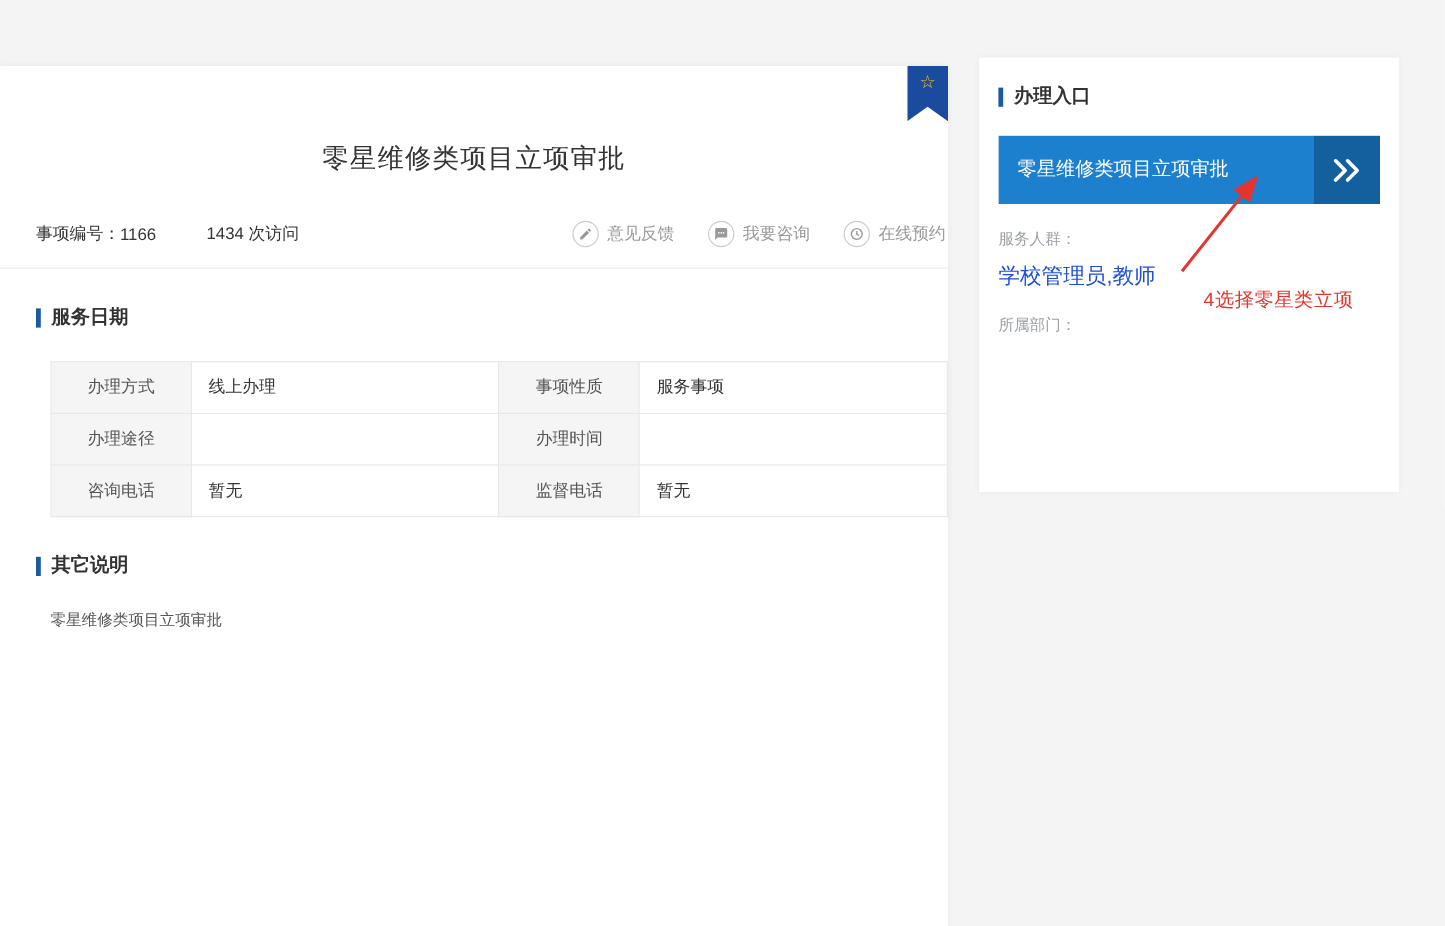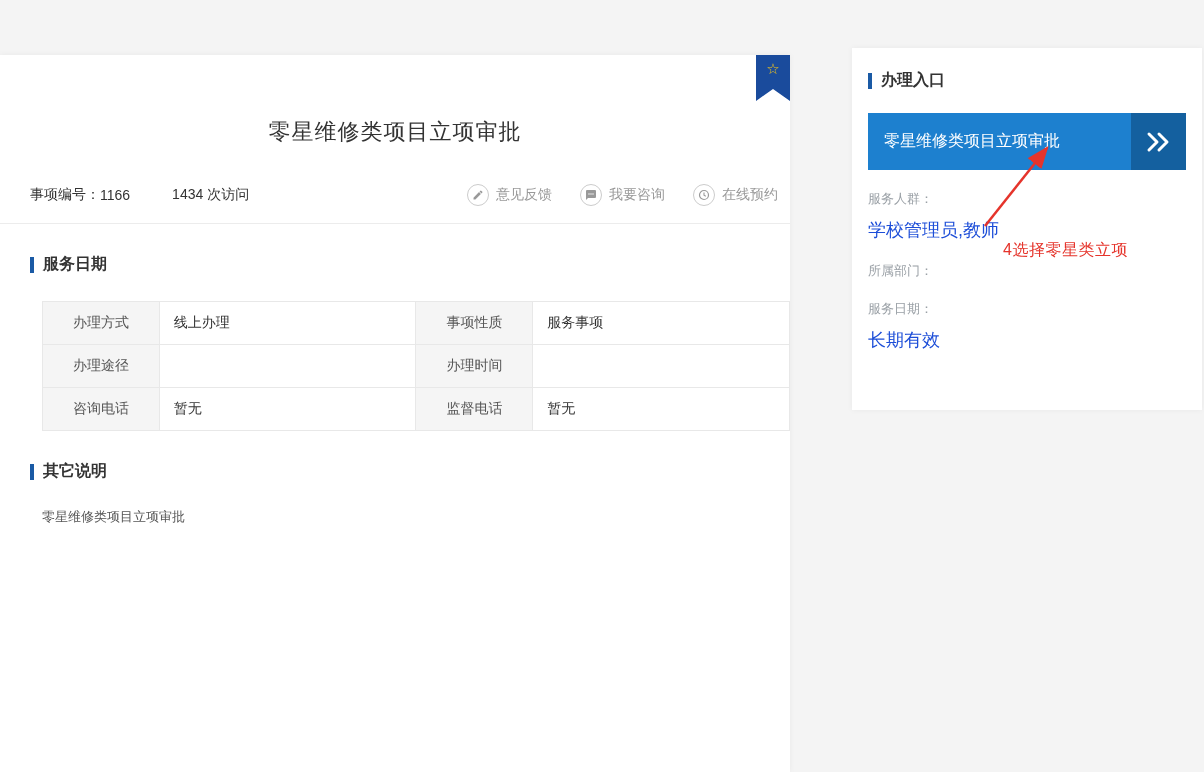--- a/index.html
+++ b/index.html
@@ -19,21 +19,21 @@
   .main-card { left: 0; top: 55px; width: 790px; height: 717px; }
   .ribbon {
     position: absolute; top: 0; right: 0; width: 34px; height: 46px;
     clip-path: polygon(0 0, 100% 0, 100% 100%, 50% 74%, 0 100%);
     text-align: center; cursor: pointer;
   }
   .ribbon .star { display: inline-block; margin-top: 6px; font-size: 15px; line-height: 1; }
   .page-title { text-align: center; font-size: 22px; font-weight: 500; padding-top: 62px; letter-spacing: 1px; }
   .meta-row {
     display: flex; justify-content: space-between; align-items: center;
-    margin: 36px 0 0 30px; padding-right: 12px; height: 24px;
+    margin: 36px 0 0 30px; padding-right: 2px; height: 24px;
   }
   .meta-left { font-size: 14px; color: #333; display: flex; align-items: center; }
   .meta-left .visits { margin-left: 42px; }
   .actions { display: flex; }
   .action-item { display: flex; align-items: center; margin-left: 28px; cursor: pointer; }
   .action-circle {
     width: 22px; height: 22px; border: 1px solid #ccc; border-radius: 50%;
     display: flex; align-items: center; justify-content: center; margin-right: 7px;
   }
   .action-circle svg { width: 12px; height: 12px; display: block; }
@@ -41,21 +41,21 @@
   .divider { border-bottom: 1px solid #ececec; margin-top: 16px; }
   .section-header { display: flex; align-items: center; margin: 30px 0 0 30px; }
   .section-bar { width: 4px; height: 16px; margin-right: 9px; display: inline-block; }
   .section-title { font-size: 16px; font-weight: bold; color: #333; }
   .info-table { border-collapse: collapse; margin: 26px 0 0 42px; width: 748px; font-size: 14px; }
   .info-table td { border: 1px solid #e8e8e8; height: 43px; margin-left: 44px; }
   .info-table td.lbl { background: #f5f5f5; text-align: center; color: #555; width: 117px; }
   .info-table td.val { padding-left: 14px; color: #333; width: 257px; }
   .other-text { margin: 26px 0 0 42px; font-size: 13px; color: #555; }
   
-  .side-card { left: 852px; top: 48px; width: 350px; height: 362px; padding: 22px 16px; }
+  .side-card { left: 816px; top: 48px; width: 350px; height: 362px; padding: 22px 16px; }
   .side-card .section-header { margin: 0; }
   .entry-button {
     margin-top: 22px; height: 57px; width: 318px; display: flex; align-items: stretch;
     cursor: pointer; overflow: hidden;
   }
   .entry-main { flex: 1; display: flex; align-items: center; padding-left: 16px; }
   .entry-label { color: #fff; font-size: 16px; }
   .entry-arrow { width: 55px; display: flex; align-items: center; justify-content: center; }
   .entry-arrow svg { width: 26px; height: 22px; display: block; }
   .field { margin-top: 20px; }
@@ -174,24 +174,20 @@
     </div>
   </div>
 
   <div class="field">
     <div class="field-label">服务人群：</div>
     <div class="field-value">学校管理员,教师</div>
   </div>
   <div class="field">
     <div class="field-label">所属部门：</div>
   </div>
-  <div class="field">
-    <div class="field-label">服务日期：</div>
-    <div class="field-value">长期有效</div>
-  </div>
 </div>
 
 <div class="annotation-text" style="color:#e5342b;">4选择零星类立项</div>
 
 <svg class="annotation-arrow" width="110" height="96">
   <defs>
     <marker id="ah" markerWidth="10" markerHeight="8" refX="8" refY="3.5" orient="auto">
       <path d="M0,0 L9,3.5 L0,7 z" fill="#e5342b"></path>
     </marker>
   </defs>

